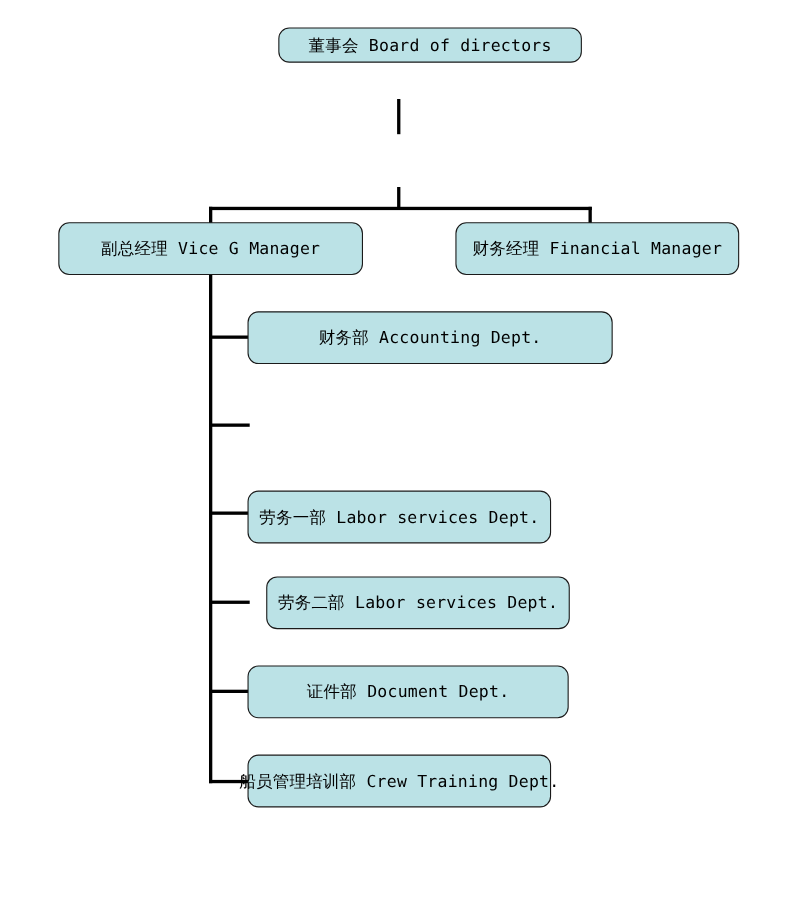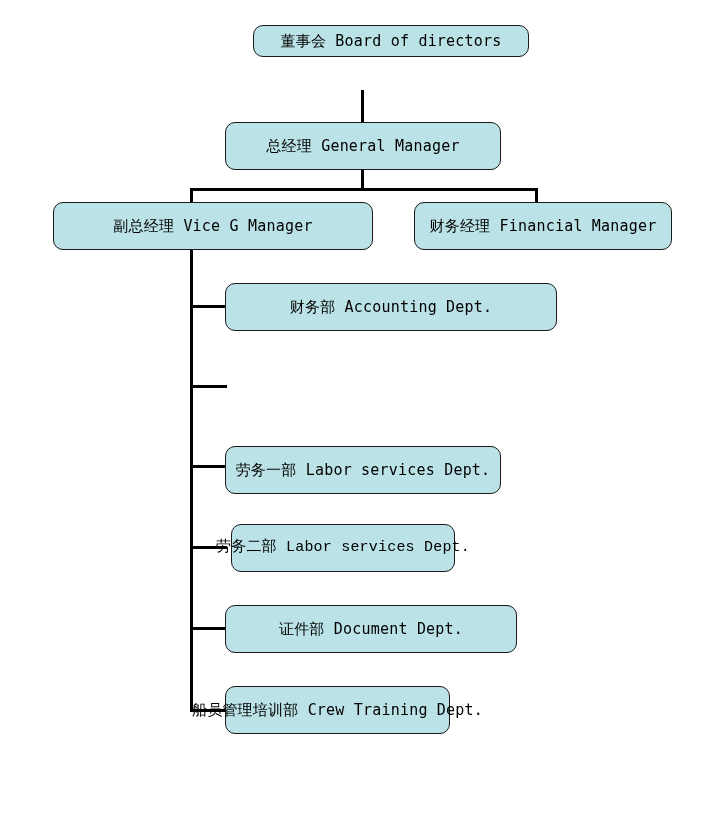--- a/index.html
+++ b/index.html
@@ -83,46 +83,43 @@
   <div class="connector h" style="left:190px; top:546px; width:37px;"></div>
 
   <div class="connector h" style="left:190px; top:627px; width:37px;"></div>
 
   <div class="connector h" style="left:190px; top:709px; width:37px;"></div>
 
   <div class="node" style="left:225px; top:25px; width:276px; height:32px;margin-left:28px;">
     <span class="node-label">董事会 Board of directors</span>
   </div>
 
-  <div class="node" style="left:225px; top:122px; width:276px; height:48px;">
-    <span class="node-label">总经理 General Manager</span>
-  </div>
 
-  <div class="node" style="left:53px; top:202px; width:320px; height:48px;justify-content:center;">
+  <div class="node" style="left:53px; top:202px; width:277px; height:48px;justify-content:center;">
     <span class="node-label">副总经理 Vice G Manager</span>
   </div>
 
   <div class="node" style="left:414px; top:202px; width:258px; height:48px;">
     <span class="node-label">财务经理 Financial Manager</span>
   </div>
 
   <div class="node" style="left:225px; top:283px; width:332px; height:48px;">
     <span class="node-label">财务部 Accounting Dept.</span>
   </div>
 
 
   <div class="node" style="left:225px; top:446px; width:276px; height:48px;">
     <span class="node-label">劳务一部 Labor services Dept.</span>
   </div>
 
-  <div class="node" style="left:231px; top:524px; width:224px; height:48px;font-family:Liberation Mono, monospace;">
+  <div class="node" style="left:242px; top:524px; width:276px; height:48px;">
     <span class="node-label">劳务二部 Labor services Dept.</span>
   </div>
 
   <div class="node" style="left:225px; top:605px; width:292px; height:48px;">
     <span class="node-label">证件部 Document Dept.</span>
   </div>
 
-  <div class="node" style="left:225px; top:686px; width:225px; height:48px;">
+  <div class="node" style="left:225px; top:686px; width:276px; height:48px;">
     <span class="node-label">船员管理培训部 Crew Training Dept.</span>
   </div>
 
 </div>
 
 </body></html>

